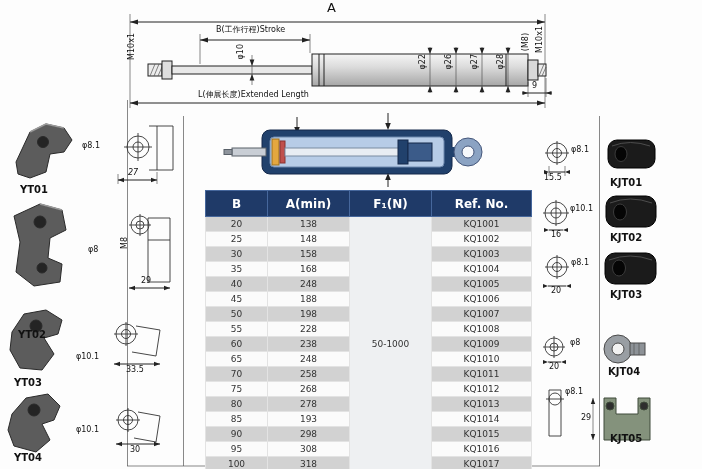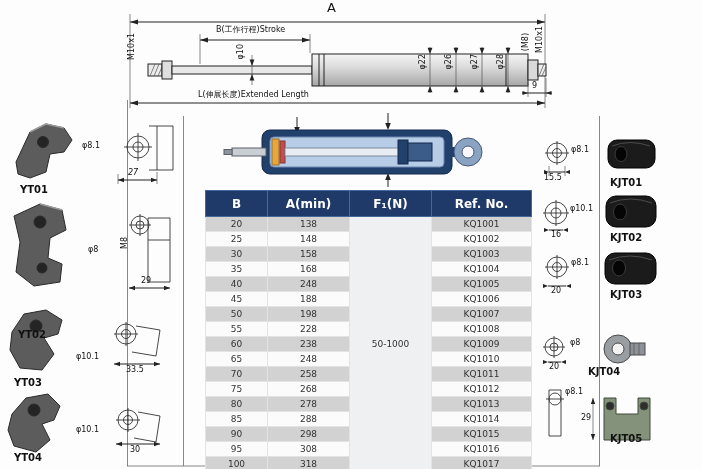--- a/index.html
+++ b/index.html
@@ -327,21 +327,21 @@
   <span class="lbl" style="left:544px; top:174px;">15.5</span>
 
   <span class="fname" style="left:610px; top:232px;">KJT02</span>
   <span class="lbl" style="left:570px; top:205px;">φ10.1</span>
   <span class="lbl" style="left:551px; top:231px;">16</span>
 
   <span class="fname" style="left:610px; top:289px;">KJT03</span>
   <span class="lbl" style="left:571px; top:259px;">φ8.1</span>
   <span class="lbl" style="left:551px; top:287px;">20</span>
 
-  <span class="fname" style="left:588px; top:366px;">KJT04</span>
+  <span class="fname" style="left:608px; top:366px;">KJT04</span>
   <span class="lbl" style="left:570px; top:339px;">φ8</span>
   <span class="lbl" style="left:549px; top:363px;">20</span>
 
   <span class="fname" style="left:610px; top:433px;">KJT05</span>
   <span class="lbl" style="left:565px; top:388px;">φ8.1</span>
   <span class="lbl" style="left:581px; top:414px;">29</span>
 
   <div id="spec-table">
     <table>
       <colgroup>
@@ -420,21 +420,21 @@
             <td>268</td>
             <td>KQ1012</td>
           </tr>
           <tr class="shaded">
             <td>80</td>
             <td>278</td>
             <td>KQ1013</td>
           </tr>
           <tr class="plain">
             <td>85</td>
-            <td>288</td>
+            <td>193</td>
             <td>KQ1014</td>
           </tr>
           <tr class="shaded">
             <td>90</td>
             <td>298</td>
             <td>KQ1015</td>
           </tr>
           <tr class="plain">
             <td>95</td>
             <td>308</td>

